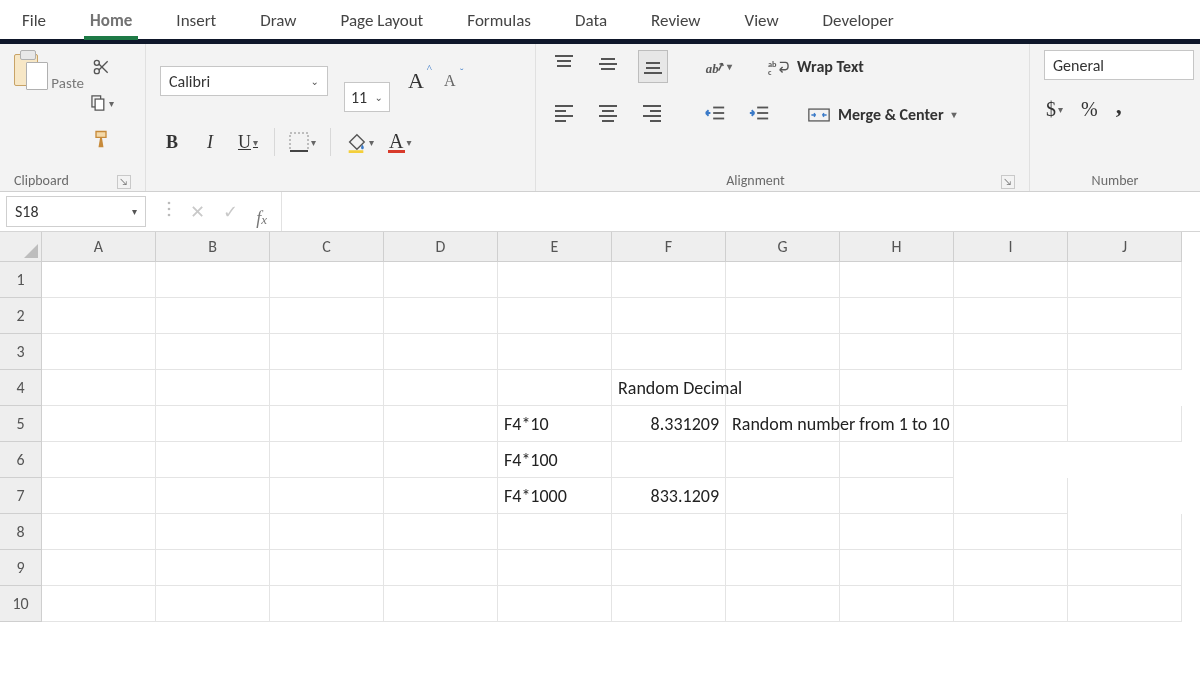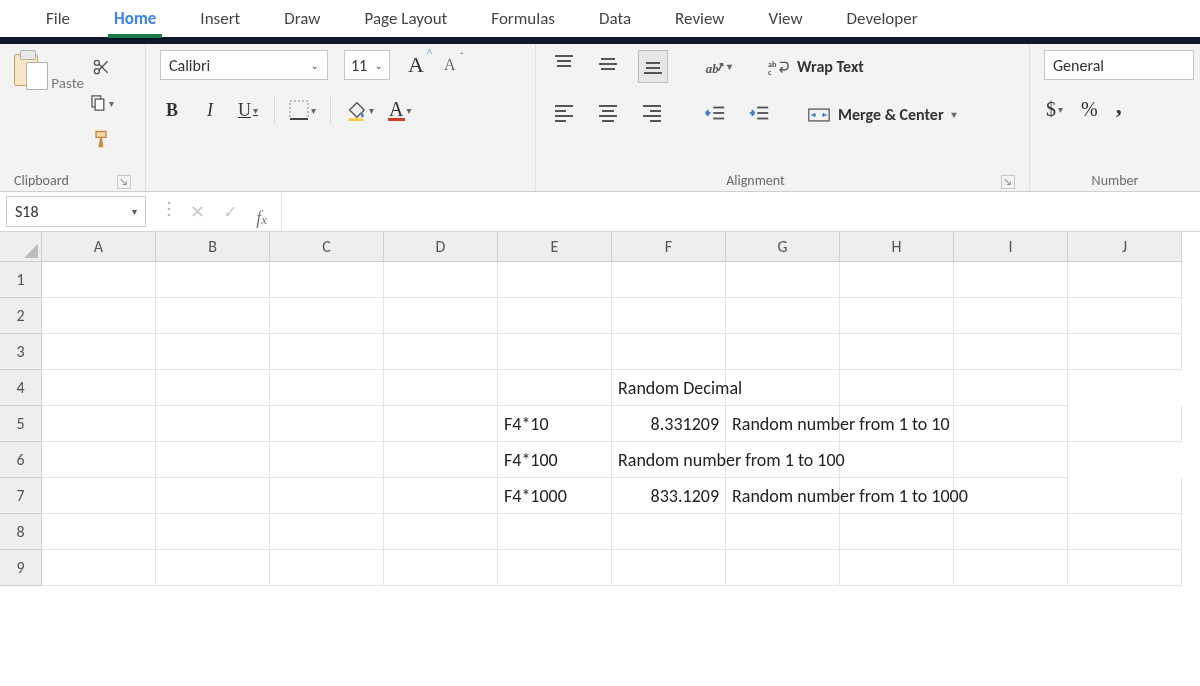--- a/index.html
+++ b/index.html
@@ -11,32 +11,32 @@
     width: 1200px;
     height: 686px;
     overflow: hidden;
   }
 
   
   .tabs {
     display: flex;
     align-items: flex-end;
     height: 44px;
-    padding: 0 24px;
+    padding: 0 0;
     background: #ffffff;
-    border-bottom: 7px solid #0f172a;
+    border-bottom: 5px solid #0f172a;
   }
   .tab {
     padding: 10px 22px 8px 22px;
     font-size: 17px;
     color: #444;
     cursor: pointer;
     position: relative;
   }
-  .tab.active { color: #3b82f6; font-weight: 600; }
+  .tab.active { color: #737373; font-weight: 600; }
   .tab.active::after {
     content: "";
     position: absolute;
     left: 16px; right: 16px; bottom: -1px;
     height: 4px;
     background: #1e7a46;
   }
 
   
   .ribbon {
@@ -90,21 +90,21 @@
 
   
   .fontgrp { width: 390px; }
   .font-row1 { display:flex; align-items:center; gap:16px; }
   .fontname {
     width: 168px; height:30px; background:#fff; border:1px solid #c6c6c6;
     display:flex; align-items:center; justify-content:space-between; padding:0 8px;
     font-size:16px;
   }
   .fontsize { width:46px; height:30px; background:#fff; border:1px solid #c6c6c6;
-    display:flex; align-items:center; justify-content:space-between; padding:0 6px; font-size:16px; }
+    display:flex; align-items:center; justify-content:space-between; padding:0 6px; font-size:16px;margin-top:32px; }
   .arrow { font-size:10px; color:#555; }
   .bigA { font-size:22px; font-family: "Times New Roman", serif; position:relative; padding:0 2px; }
   .bigA sup { position:absolute; top:-6px; right:-6px; font-size:11px; color:#3a7ac8; }
   .smA { font-size:16px; font-family: "Times New Roman", serif; position:relative; padding:0 2px; color:#666; }
   .smA sup { position:absolute; top:-5px; right:-6px; font-size:10px; color:#3a7ac8; }
 
   .font-row2 { display:flex; align-items:center; gap:14px; margin-top:16px; }
   .fbtn { width:24px; height:24px; display:flex; align-items:center; justify-content:center; font-size:18px; font-family:"Times New Roman",serif; cursor:pointer; }
   .underline { text-decoration: underline; }
   .sep { width:1px; height:28px; background:#d8d8d8; }
@@ -506,34 +506,32 @@
         <div class="cell"></div>
         <div class="cell"></div>
       </div>
       <div class="grid-row">
         <div class="rh">6</div>
         <div class="cell"></div>
         <div class="cell"></div>
         <div class="cell"></div>
         <div class="cell"></div>
         <div class="cell text">F4*100</div>
-        <div class="cell text spill">Random number from 1 to 100</div>
         <div class="cell"></div>
         <div class="cell"></div>
         <div class="cell"></div>
       </div>
       <div class="grid-row">
         <div class="rh">7</div>
         <div class="cell"></div>
         <div class="cell"></div>
         <div class="cell"></div>
         <div class="cell"></div>
         <div class="cell text">F4*1000</div>
         <div class="cell num">833.1209</div>
-        <div class="cell text spill">Random number from 1 to 1000</div>
         <div class="cell"></div>
         <div class="cell"></div>
         <div class="cell"></div>
       </div>
       <div class="grid-row">
         <div class="rh">8</div>
         <div class="cell"></div>
         <div class="cell"></div>
         <div class="cell"></div>
         <div class="cell"></div>
@@ -550,14 +548,27 @@
         <div class="cell"></div>
         <div class="cell"></div>
         <div class="cell"></div>
         <div class="cell"></div>
         <div class="cell"></div>
         <div class="cell"></div>
         <div class="cell"></div>
         <div class="cell"></div>
         <div class="cell"></div>
       </div>
+      <div class="grid-row">
+        <div class="rh">10</div>
+        <div class="cell"></div>
+        <div class="cell"></div>
+        <div class="cell"></div>
+        <div class="cell"></div>
+        <div class="cell"></div>
+        <div class="cell"></div>
+        <div class="cell"></div>
+        <div class="cell"></div>
+        <div class="cell"></div>
+        <div class="cell"></div>
+      </div>
     </div>
 </div>
 
 </body></html>

